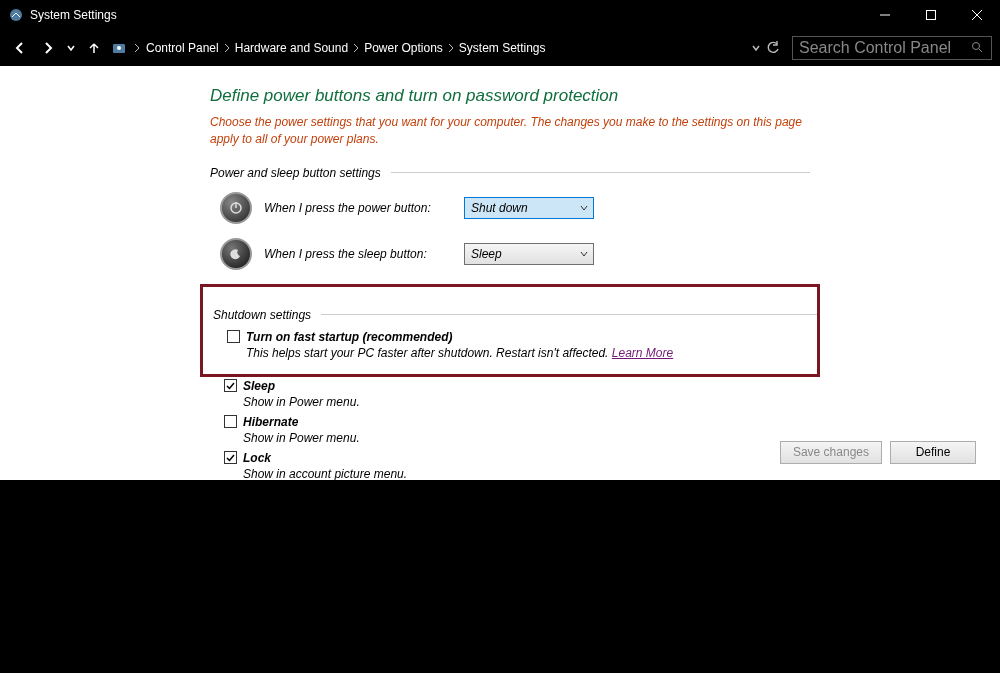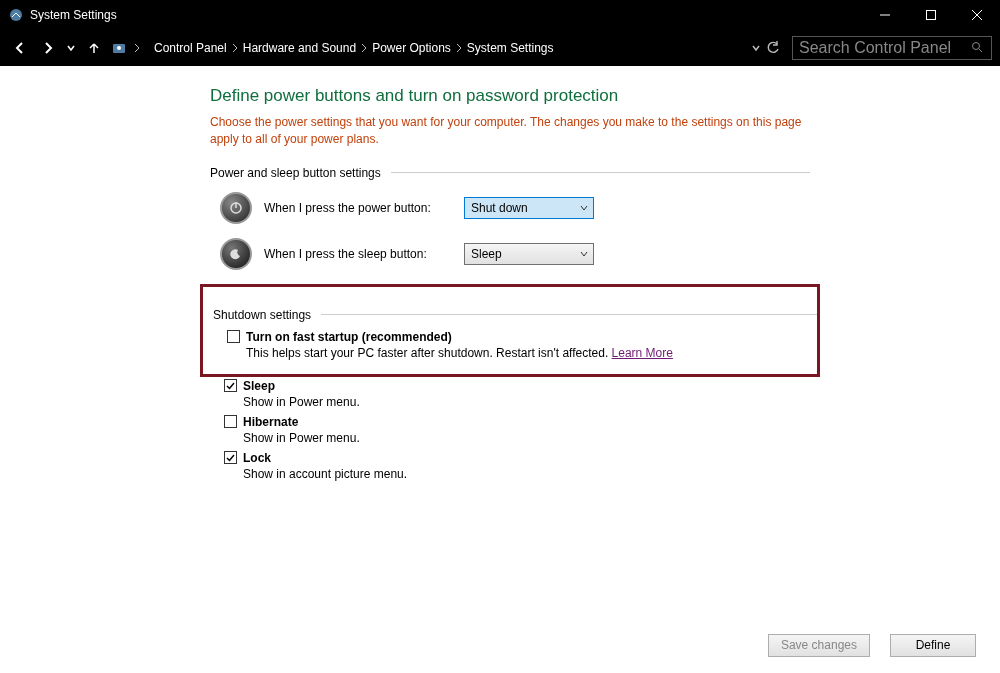--- a/index.html
+++ b/index.html
@@ -1,38 +1,38 @@
 <!DOCTYPE html>
 <html><head>
 <meta charset="utf-8">
 <style>
 * { box-sizing: border-box; margin: 0; padding: 0; font-family: "Segoe UI", Arial, sans-serif; }
 body { width: 1000px; height: 673px; background: #000; overflow: hidden; }
 
-.window { width: 1000px; height: 673px; background: #fff; display: flex; flex-direction: column; }
+.window { width: 1000px; height: 480px; background: #fff; display: flex; flex-direction: column; }
 
 .titlebar { height: 30px; background: #000; display: flex; align-items: center; color: #fff; font-size: 12px; }
 .titlebar .app-icon { width: 16px; height: 16px; margin: 0 6px 0 8px; display: flex; align-items: center; justify-content: center; }
 .titlebar .title { flex: 1; }
 .titlebar .win-controls { display: flex; height: 100%; }
 .titlebar .win-btn { width: 46px; height: 100%; display: flex; align-items: center; justify-content: center; color: #fff; }
 
 .navbar { height: 36px; background: #000; display: flex; align-items: center; color: #fff; padding: 0 8px; gap: 4px; font-size: 12px; }
 .nav-arrow { width: 24px; height: 24px; display: flex; align-items: center; justify-content: center; color: #fff; }
 .nav-icon { width: 18px; height: 18px; display: flex; align-items: center; justify-content: center; }
-.breadcrumb { display: flex; align-items: center; gap: 3px; flex: 1; margin-left: 8px; }
+.breadcrumb { display: flex; align-items: center; gap: 3px; flex: 1; }
 .crumb { color: #fff; }
 .crumb-sep { width: 10px; display: flex; align-items: center; justify-content: center; color: #bbb; }
 .refresh-group { display: flex; align-items: center; gap: 6px; margin-right: 8px; }
 .search-box { width: 200px; height: 24px; background: #000; border: 1px solid #555; display: flex; align-items: center; padding: 0 6px; color: #888; }
 .search-box .placeholder { flex: 1; font-size: 16px; }
 .search-box .search-icon { width: 14px; height: 14px; color: #888; }
 
 .content { flex: 1; background: #fff; padding: 20px 0 0 210px; overflow: hidden; position: relative; }
-.content-inner { width: 600px; }
+.content-inner { width: 600px; font-style: italic; }
 
 h1.page-title { color: #0f6e3c; font-size: 17px; font-weight: 400; margin-bottom: 8px; }
 .page-desc { font-size: 12px; color: #c2410c; line-height: 1.4; margin-bottom: 18px; }
 
 .section-header { display: flex; align-items: center; font-size: 12px; color: #000; margin-bottom: 12px; }
 .section-header .label { margin-right: 10px; }
 .section-header .rule { flex: 1; height: 1px; background: #ccc; }
 
 .button-row { display: flex; align-items: center; margin: 0 0 14px 10px; }
 .round-icon { width: 32px; height: 32px; border-radius: 50%; background: radial-gradient(circle at 35% 30%, #888, #222); border: 2px solid #999; display: flex; align-items: center; justify-content: center; margin-right: 12px; }
@@ -45,21 +45,21 @@
 .highlight-box { border: 3px solid #7a1522; padding: 21px 0 8px 0; margin: 2px -10px 2px -10px; }
 
 .check-item { margin: 0 0 4px 14px; }
 .check-row { display: flex; align-items: center; font-size: 12px; font-weight: 700; }
 .checkbox { width: 13px; height: 13px; border: 1px solid #333; margin-right: 6px; display: flex; align-items: center; justify-content: center; background: #fff; flex-shrink: 0; }
 .checkbox.checked svg { display: block; }
 .checkbox svg { display: none; }
 .check-desc { font-size: 12px; margin: 2px 0 6px 19px; }
 .link { color: #701a75; text-decoration: underline; }
 
-.footer { position: absolute; bottom: 0; left: 12px; right: 0; padding: 10px 24px 16px 0; display: flex; justify-content: flex-end; gap: 20px; border-top: none; }
+.footer { position: absolute; bottom: 0; left: 12px; right: 0; padding: 10px 24px 16px 0; display: flex; justify-content: flex-end; gap: 8px; border-top: none; }
 .btn { min-width: 86px; height: 23px; font-size: 12px; border: 1px solid #adadad; background: linear-gradient(#f5f5f5,#e1e1e1); padding: 0 12px; text-align: center; line-height: 21px; }
 .btn.disabled { color: #888; }
 
 svg { display: block; }
 </style>
 </head>
 <body>
 
 <div class="window">
 

